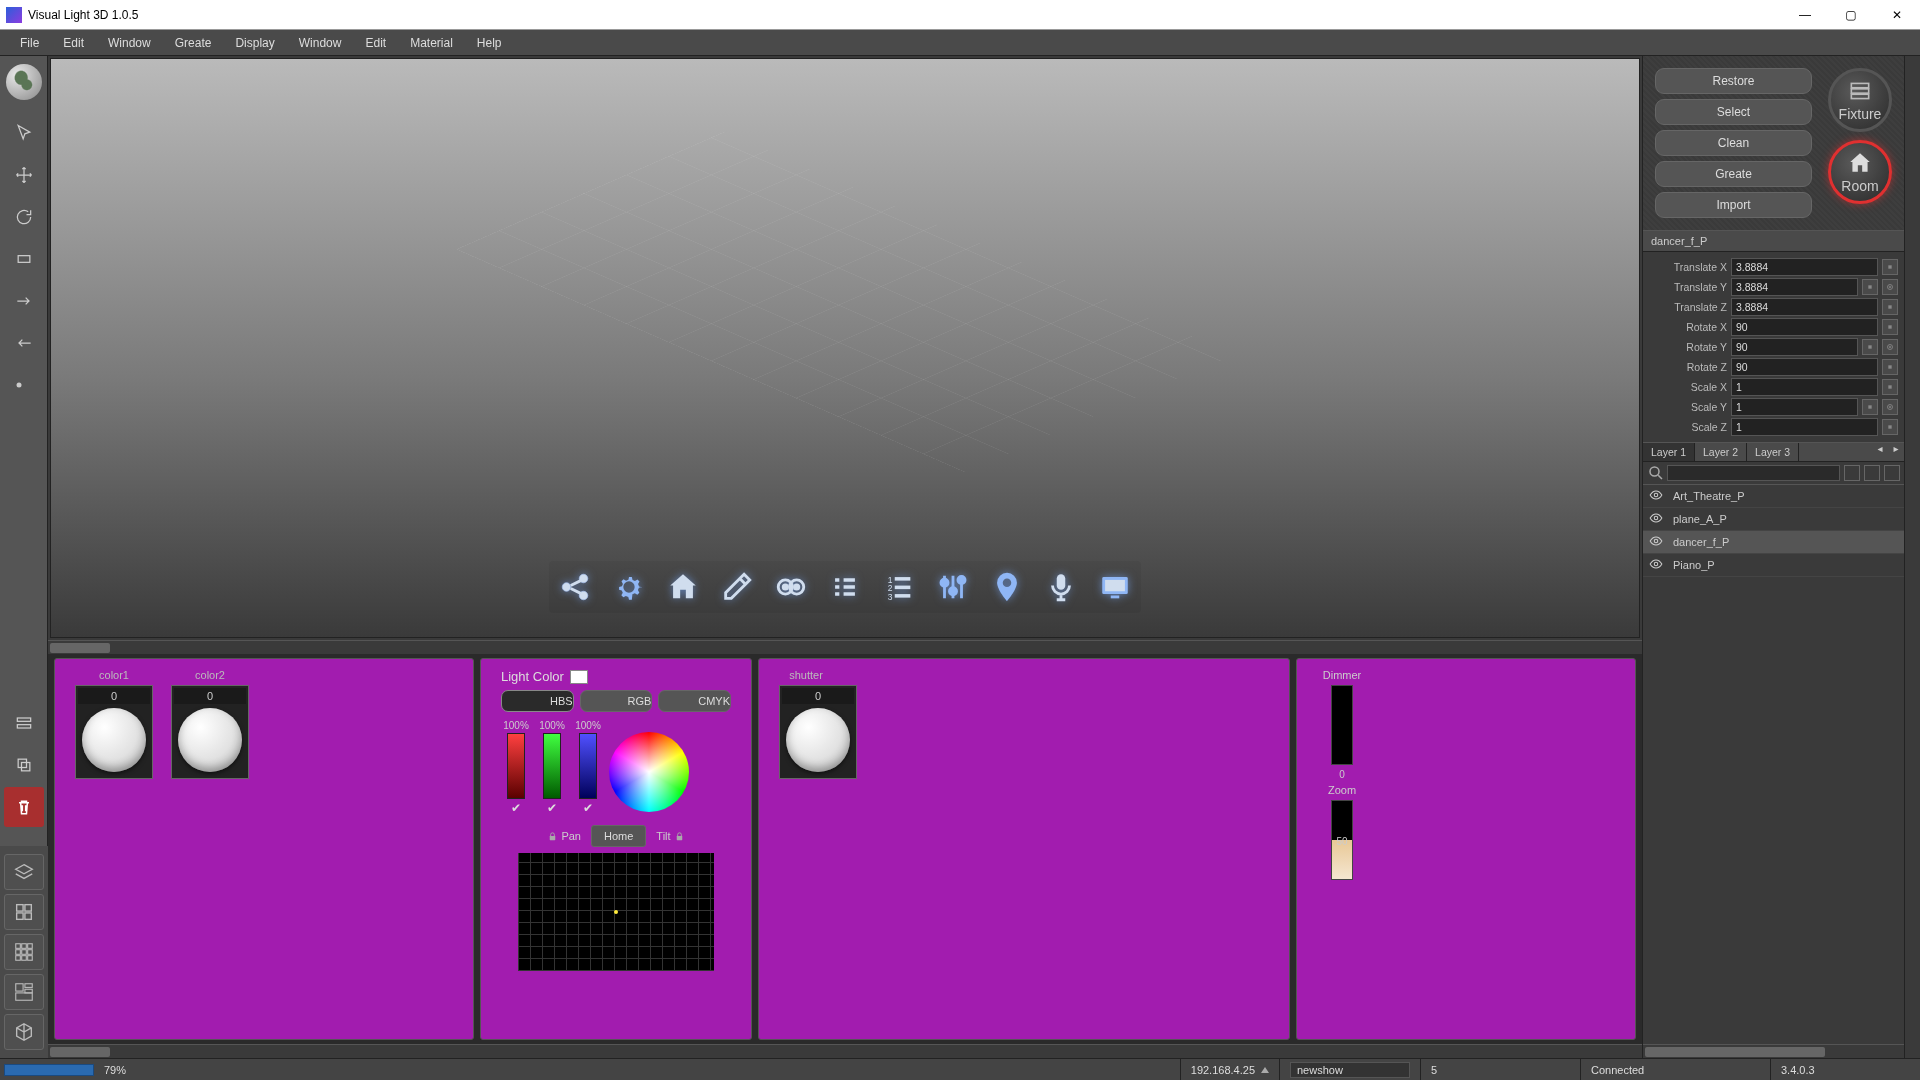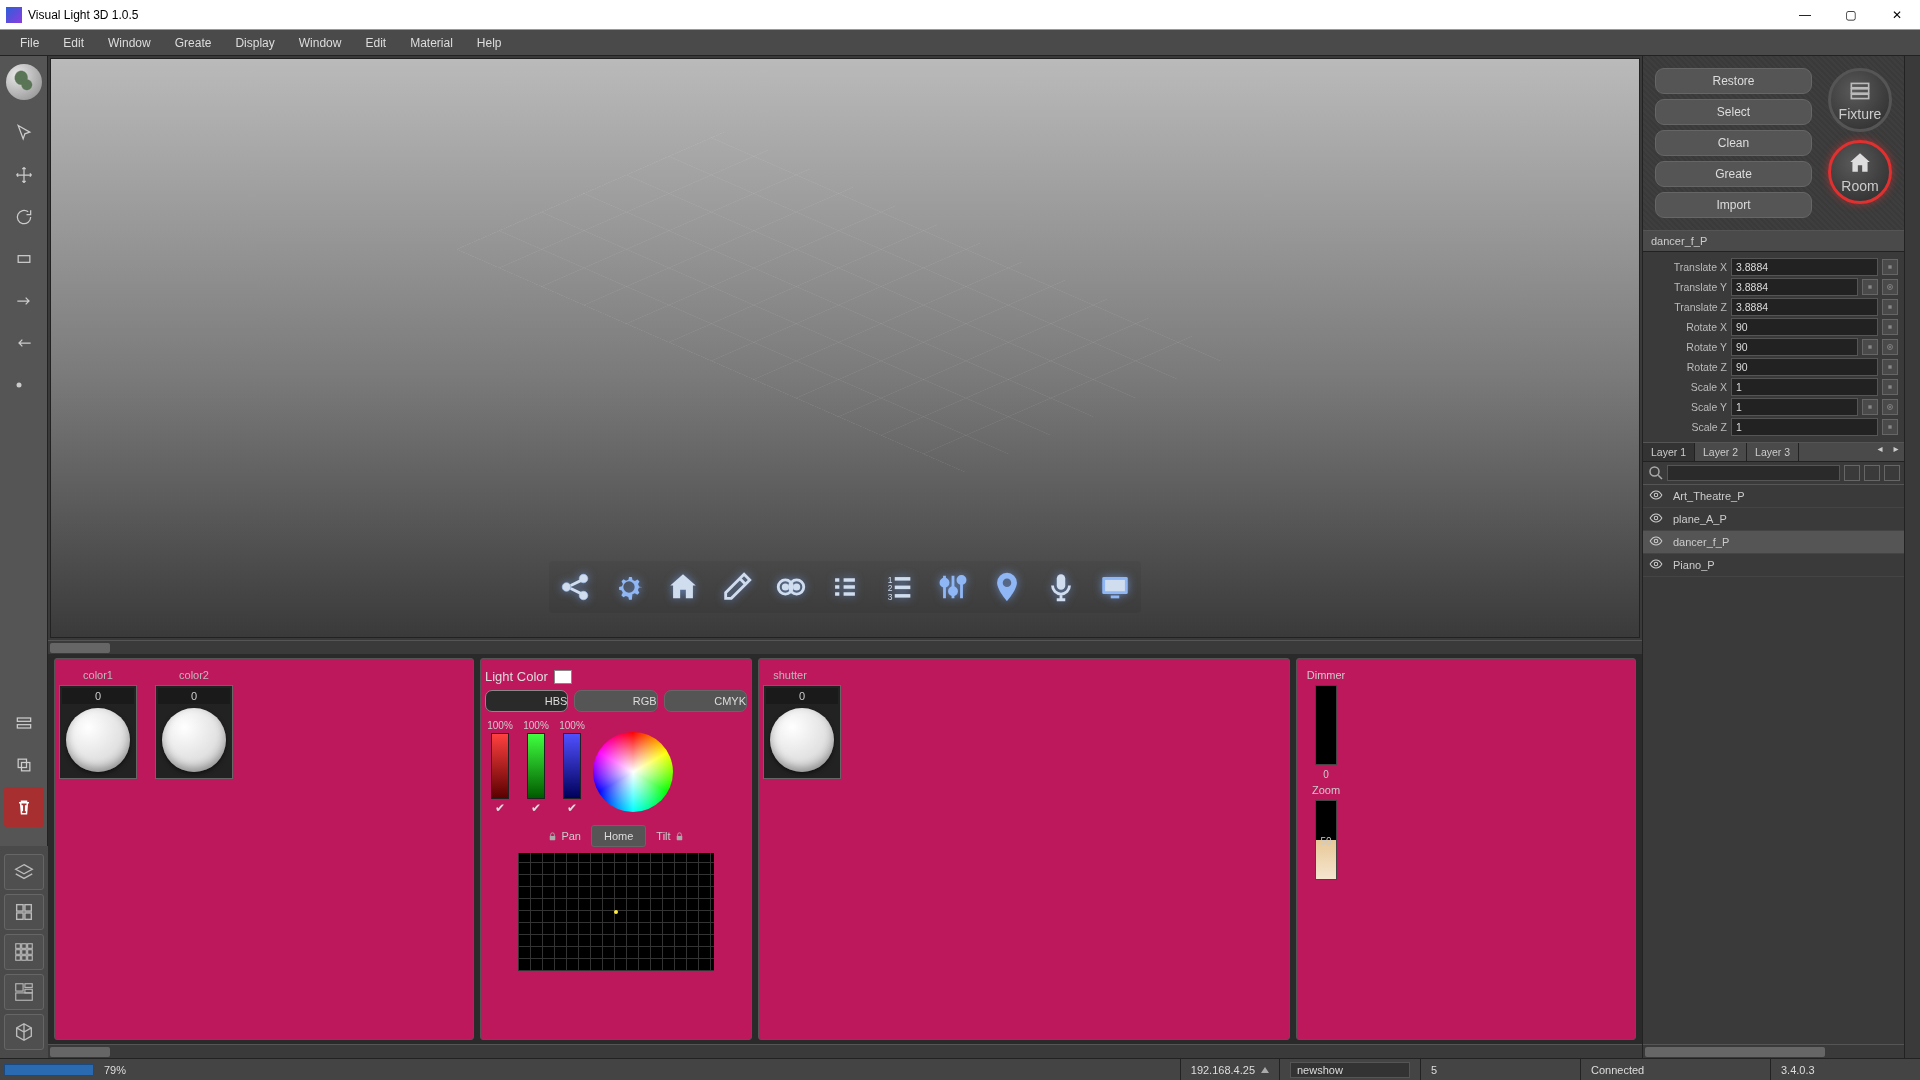--- a/index.html
+++ b/index.html
@@ -39,21 +39,21 @@
   background-image: repeating-linear-gradient(0deg, rgba(255,255,255,0.12) 0 1px, transparent 1px 60px), repeating-linear-gradient(90deg, rgba(255,255,255,0.12) 0 1px, transparent 1px 60px);
   perspective: 800px; opacity: 0.6; }
 
 
 .floatbar { position: absolute; bottom: 24px; left: 50%; transform: translateX(-50%); display: flex; gap: 10px; background: rgba(0,0,0,0.05); padding: 4px; border-radius: 4px; }
 .floatbar .fbtn { width: 44px; height: 44px; display: flex; align-items: center; justify-content: center; }
 .floatbar .fbtn svg { width: 34px; height: 34px; filter: drop-shadow(0 0 4px rgba(120,170,255,0.6)); }
 
 
 .panels { height: 390px; display: flex; gap: 6px; padding: 4px 6px; background: #2a2a2a; }
-.panel { background: #be185d; border: 1px solid #555; border-radius: 3px; padding: 10px 4px; }
+.panel { background: #a21caf; border: 1px solid #555; border-radius: 3px; padding: 10px 20px; }
 .panel.colors { width: 420px; }
 .panel.light { width: 272px; }
 .panel.shutter { flex: 1; }
 .panel.dimmer { width: 340px; }
 
 .colorswatchrow { display: flex; gap: 18px; }
 .swatch { text-align: center; }
 .swatch .lbl { color: #bbb; font-size: 11px; margin-bottom: 4px; }
 .swatch .box { border: 1px solid #666; background: #222; padding: 2px; width: 78px; }
 .swatch .val { color: #ccc; font-size: 11px; text-align:center; padding:2px; background:#1a1a1a;}

